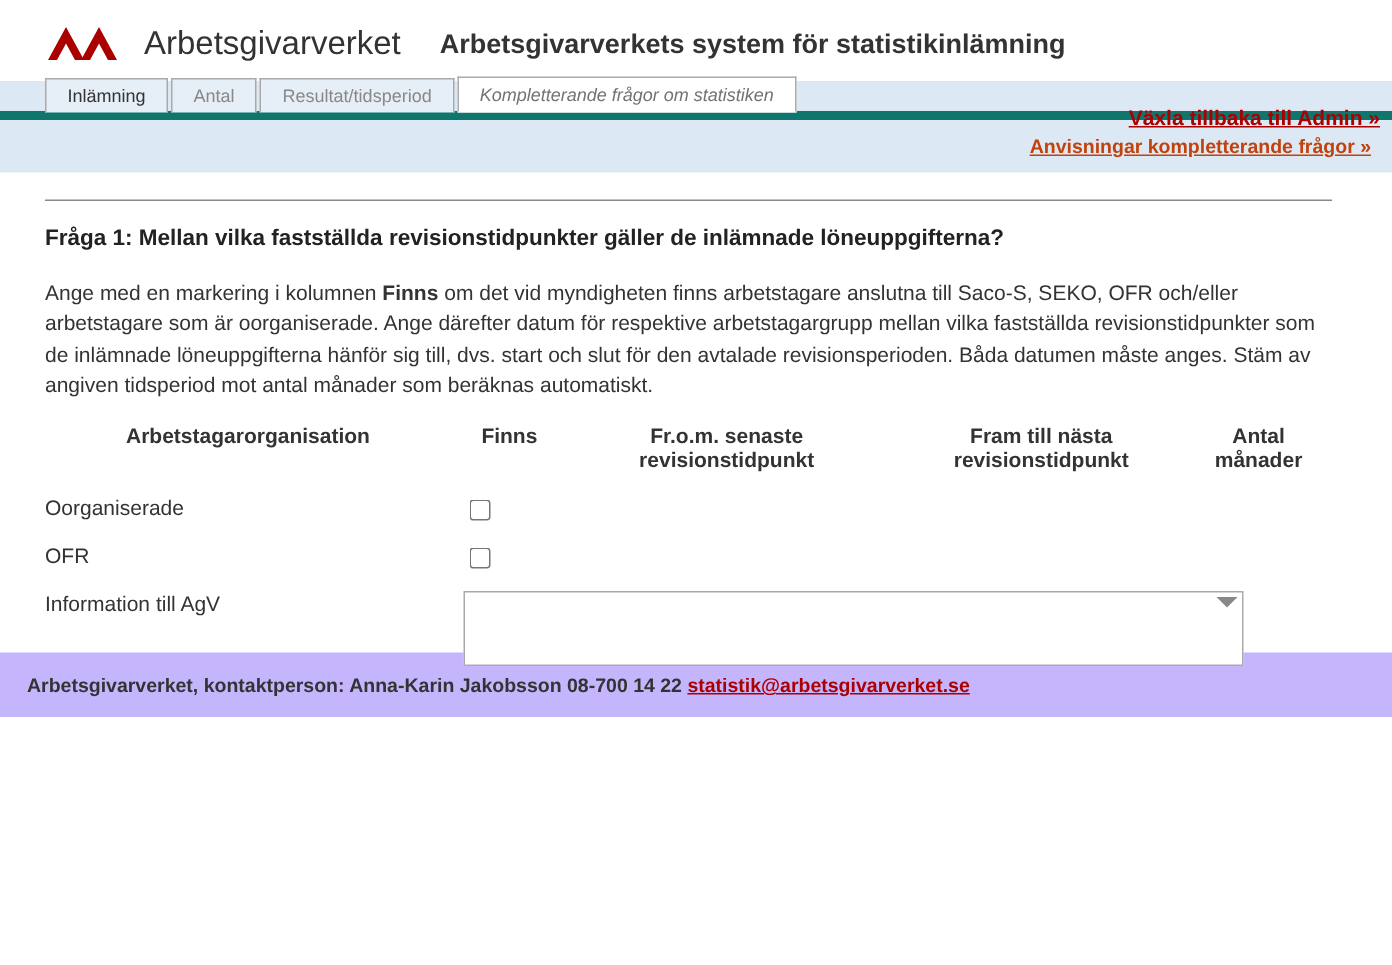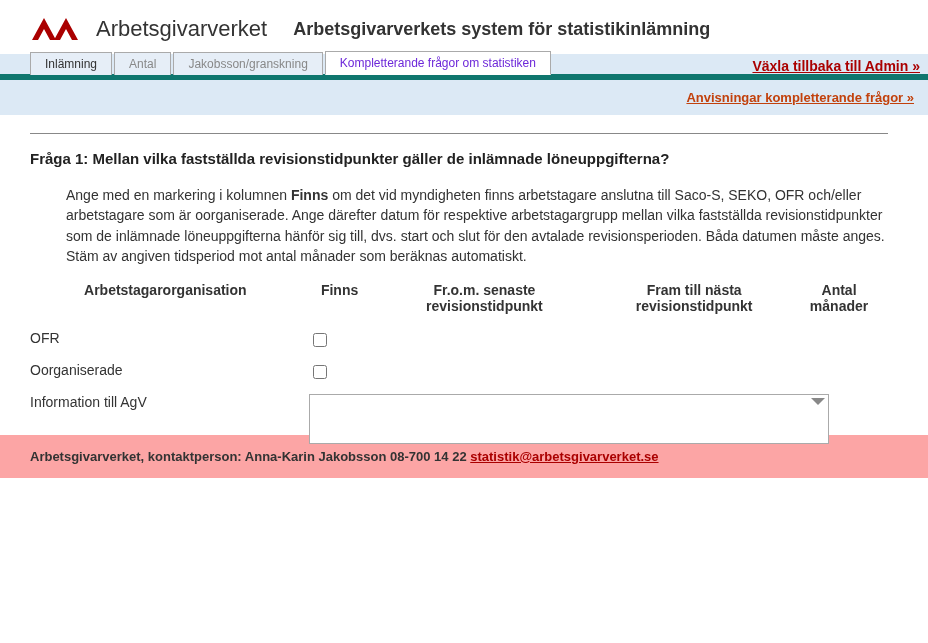--- a/index.html
+++ b/index.html
@@ -55,27 +55,28 @@
     color: #888;
     position: relative;
     top: 1px;
     cursor: pointer;
   }
   .tab.first {
     color: #333;
   }
   .tab.active {
     background: #fff;
-    color: #6d28d9;
+    color: #737373;
     border-bottom: 1px solid #fff;
+    font-style: italic;
   }
   .toplink-right {
     position: absolute;
     right: 8px;
-    top: 4px;
+    top: 16px;
   }
   .admin-link {
     color: #a00;
     text-decoration: underline;
     font-size: 14px;
     font-weight: bold;
   }
   .subheader-blue {
     background: #dce9f5;
     padding: 10px 14px;
@@ -105,21 +106,20 @@
   .question-title {
     font-weight: bold;
     font-size: 15px;
     color: #222;
     margin-bottom: 18px;
   }
   .intro {
     font-size: 14px;
     line-height: 1.45;
     margin-bottom: 10px;
-    margin-left: 36px;
   }
   table.orgs {
     width: 100%;
     border-collapse: collapse;
   }
   table.orgs th {
     text-align: center;
     font-weight: bold;
     font-size: 14px;
     padding: 6px 8px 10px 0;
@@ -154,22 +154,22 @@
     top: 4px;
     right: 4px;
     width: 0; height: 0;
     border-left: 7px solid transparent;
     border-right: 7px solid transparent;
     border-bottom: 7px solid #888;
     transform: rotate(180deg);
     pointer-events: none;
   }
   .footer-blue {
-    background: #fca5a5;
-    padding: 14px 30px;
+    background: #c4b5fd;
+    padding: 14px 18px;
     font-size: 13px;
     font-weight: bold;
   }
   .footer-blue a {
     color: #a00;
     text-decoration: underline;
   }
   input[type=checkbox] {
     width: 14px;
     height: 14px;
@@ -187,21 +187,21 @@
         <path d="M24 28 L36 6 L48 28 L42 28 L36 17 L30 28 Z" fill="#a00"></path>
       </svg>
       <span class="logo-text">Arbetsgivarverket</span>
     </div>
     <div class="main-title">Arbetsgivarverkets system för statistikinlämning</div>
   </div>
 
   <div class="tabbar">
     <div class="tab first">Inlämning</div>
     <div class="tab">Antal</div>
-    <div class="tab">Jakobsson/granskning</div>
+    <div class="tab">Resultat/tidsperiod</div>
     <div class="tab active">Kompletterande frågor om statistiken</div>
     <div class="toplink-right">
       <a href="#" class="admin-link">Växla tillbaka till Admin »</a>
     </div>
   </div>
 
   <div class="subheader-blue">
     <a href="#" class="sub-link">Anvisningar kompletterande frågor »</a>
   </div>
 
@@ -220,28 +220,28 @@
           <tr>
             <th class="col-org">Arbetstagarorganisation</th>
             <th class="col-finns">Finns</th>
             <th class="col-from">Fr.o.m. senaste revisionstidpunkt</th>
             <th class="col-till">Fram till nästa revisionstidpunkt</th>
             <th class="col-antal">Antal månader</th>
           </tr>
         </thead>
         <tbody>
           <tr>
-            <td>OFR</td>
+            <td>Oorganiserade</td>
             <td><input type="checkbox" style=""></td>
             <td></td>
               <td></td>
               <td></td>
           </tr>
           <tr>
-            <td>Oorganiserade</td>
+            <td>OFR</td>
             <td><input type="checkbox" style=""></td>
             <td></td>
               <td></td>
               <td></td>
           </tr>
           <tr>
             <td>Information till AgV</td>
             <td colspan="4">
               <div class="textarea-wrap">
                 <textarea class="info" style=""></textarea>

